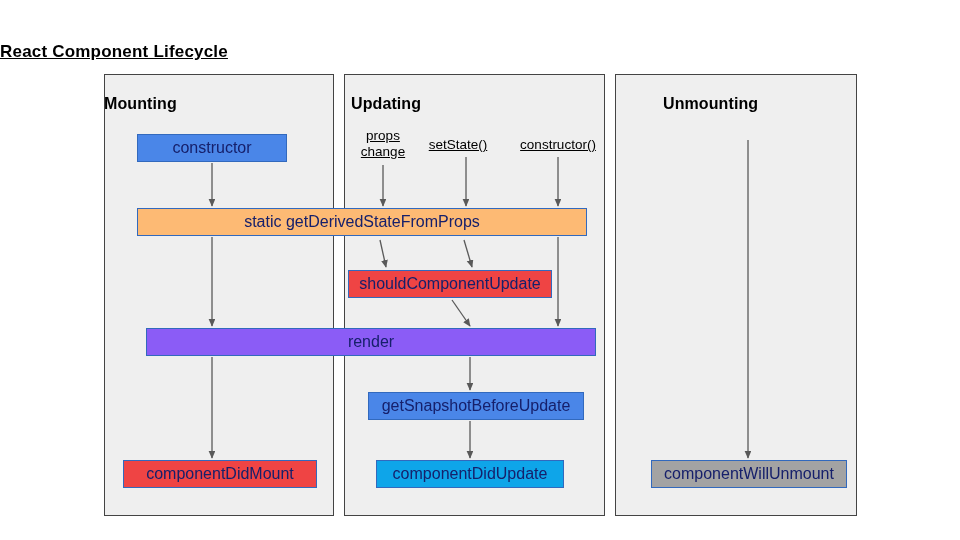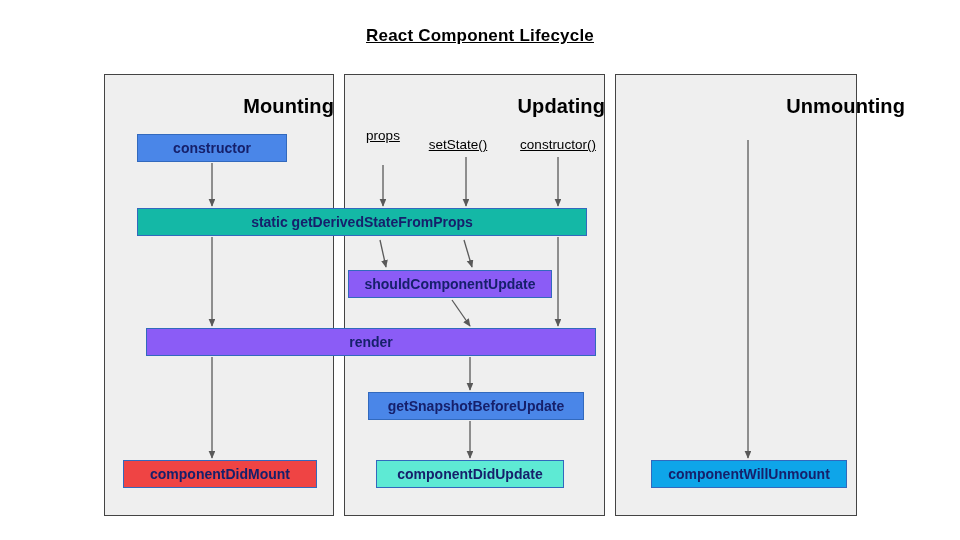--- a/index.html
+++ b/index.html
@@ -11,55 +11,54 @@
     position: relative;
     width: 960px;
     height: 540px;
     background: #ffffff;
     font-family: "Liberation Sans", sans-serif;
     overflow: hidden;
   }
   #diagram-title {
     position: absolute;
     left: 0;
-    top: 26px;
+    top: 42px;
     width: 960px;
-    text-align: center;
+    text-align: left;
     font-size: 17px;
     font-weight: bold;
     color: #000000;
     text-decoration: underline;
     letter-spacing: 0.2px;
   }
   .panel {
     position: absolute;
     background: #efefef;
     border: 1.4px solid #444444;
     box-sizing: border-box;
   }
   .panel-title {
     position: absolute;
-    text-align: right;
-    font-size: 20px;
+    text-align: left;
+    font-size: 16px;
     font-weight: bold;
     color: #000000;
     letter-spacing: 0.1px;
   }
   .node {
     position: absolute;
     background: #4a86e8;
     border: 1.2px solid #3269bd;
     box-sizing: border-box;
     display: flex;
     align-items: center;
     justify-content: center;
-    font-size: 14px;
+    font-size: 16px;
     color: #16206b;
     white-space: nowrap;
-    font-weight: bold;
   }
   .trigger {
     position: absolute;
     text-align: center;
     font-size: 13.5px;
     color: #000000;
     line-height: 16px;
   }
   .trigger span {
     text-decoration: underline;
@@ -77,21 +76,21 @@
 <body>
 
 <div id="canvas">
 
   <div id="diagram-title">React Component Lifecycle</div>
 
   <div id="panels">
       <div class="panel" style="left: 104px; top: 74px; width: 230px; height: 442px; background: rgb(239, 239, 239); border-color: rgb(68, 68, 68);"></div>
       <div class="panel-title" style="left: 104px; top: 95px; width: 230px;">Mounting</div>
       <div class="panel" style="left: 344px; top: 74px; width: 261px; height: 442px; background: rgb(239, 239, 239); border-color: rgb(68, 68, 68);"></div>
-      <div class="panel-title" style="left: 344px; top: 95px; width: 261px;">Updating</div>
+      <div class="panel-title" style="left: 344px; top: 95px; width: 261px; padding-left: 7px;">Updating</div>
       <div class="panel" style="left: 615px; top: 74px; width: 242px; height: 442px; background: rgb(239, 239, 239); border-color: rgb(68, 68, 68);"></div>
       <div class="panel-title" style="left: 615px; top: 95px; width: 242px; margin-left: 48px;">Unmounting</div>
     </div>
 
   <svg class="arrow-layer" viewBox="0 0 960 540" width="960" height="540">
     <defs>
       <marker id="arrowhead" markerWidth="7" markerHeight="7" refX="5.4" refY="2.6" orient="auto" markerUnits="strokeWidth">
         <path d="M0,0 L6,2.6 L0,5.2 z" fill="#595959"></path>
       </marker>
     </defs>
@@ -108,33 +107,34 @@
         <line x1="212" y1="357" x2="212" y2="458" stroke="#595959" stroke-width="1.3" marker-end="url(#arrowhead)"></line>
         <line x1="470" y1="357" x2="470" y2="390" stroke="#595959" stroke-width="1.3" marker-end="url(#arrowhead)"></line>
         <line x1="470" y1="421" x2="470" y2="458" stroke="#595959" stroke-width="1.3" marker-end="url(#arrowhead)"></line>
         <line x1="748" y1="140" x2="748" y2="458" stroke="#595959" stroke-width="1.3" marker-end="url(#arrowhead)"></line>
       </g>
   </svg>
 
   <div id="triggers">
       <div class="trigger" style="left: 313px; top: 128px; width: 140px;">
         <div><span>props</span></div>
+        <div><span>change</span></div>
       </div>
       <div class="trigger" style="left: 388px; top: 137px; width: 140px;">
         <div><span>setState()</span></div>
       </div>
       <div class="trigger" style="left: 488px; top: 137px; width: 140px;">
         <div><span>constructor()</span></div>
       </div>
     </div>
 
   <div id="nodes">
       <div class="node" style="left: 137px; top: 134px; width: 150px; height: 28px; background: rgb(74, 134, 232); border-color: rgb(50, 105, 189); color: rgb(22, 32, 107);">constructor</div>
-      <div class="node" style="left: 137px; top: 208px; width: 450px; height: 28px; background: #14b8a6; border-color: rgb(50, 105, 189); color: rgb(22, 32, 107);">static getDerivedStateFromProps</div>
-      <div class="node" style="left: 348px; top: 270px; width: 204px; height: 28px; background: #8b5cf6; border-color: rgb(50, 105, 189); color: rgb(22, 32, 107);">shouldComponentUpdate</div>
+      <div class="node" style="left: 137px; top: 208px; width: 450px; height: 28px; background: #fdba74; border-color: rgb(50, 105, 189); color: rgb(22, 32, 107);">static getDerivedStateFromProps</div>
+      <div class="node" style="left: 348px; top: 270px; width: 204px; height: 28px; background: #ef4444; border-color: rgb(50, 105, 189); color: rgb(22, 32, 107);">shouldComponentUpdate</div>
       <div class="node" style="left: 146px; top: 328px; width: 450px; height: 28px; background: #8b5cf6; border-color: rgb(50, 105, 189); color: rgb(22, 32, 107);">render</div>
       <div class="node" style="left: 368px; top: 392px; width: 216px; height: 28px; background: rgb(74, 134, 232); border-color: rgb(50, 105, 189); color: rgb(22, 32, 107);">getSnapshotBeforeUpdate</div>
       <div class="node" style="left: 123px; top: 460px; width: 194px; height: 28px; background: #ef4444; border-color: rgb(50, 105, 189); color: rgb(22, 32, 107);">componentDidMount</div>
-      <div class="node" style="left: 376px; top: 460px; width: 188px; height: 28px; background: #5eead4; border-color: rgb(50, 105, 189); color: rgb(22, 32, 107);">componentDidUpdate</div>
-      <div class="node" style="left: 651px; top: 460px; width: 196px; height: 28px; background: #0ea5e9; border-color: rgb(50, 105, 189); color: rgb(22, 32, 107);">componentWillUnmount</div>
+      <div class="node" style="left: 376px; top: 460px; width: 188px; height: 28px; background: #0ea5e9; border-color: rgb(50, 105, 189); color: rgb(22, 32, 107);">componentDidUpdate</div>
+      <div class="node" style="left: 651px; top: 460px; width: 196px; height: 28px; background: #a3a3a3; border-color: rgb(50, 105, 189); color: rgb(22, 32, 107);">componentWillUnmount</div>
     </div>
 
 </div>
 
 </body></html>

